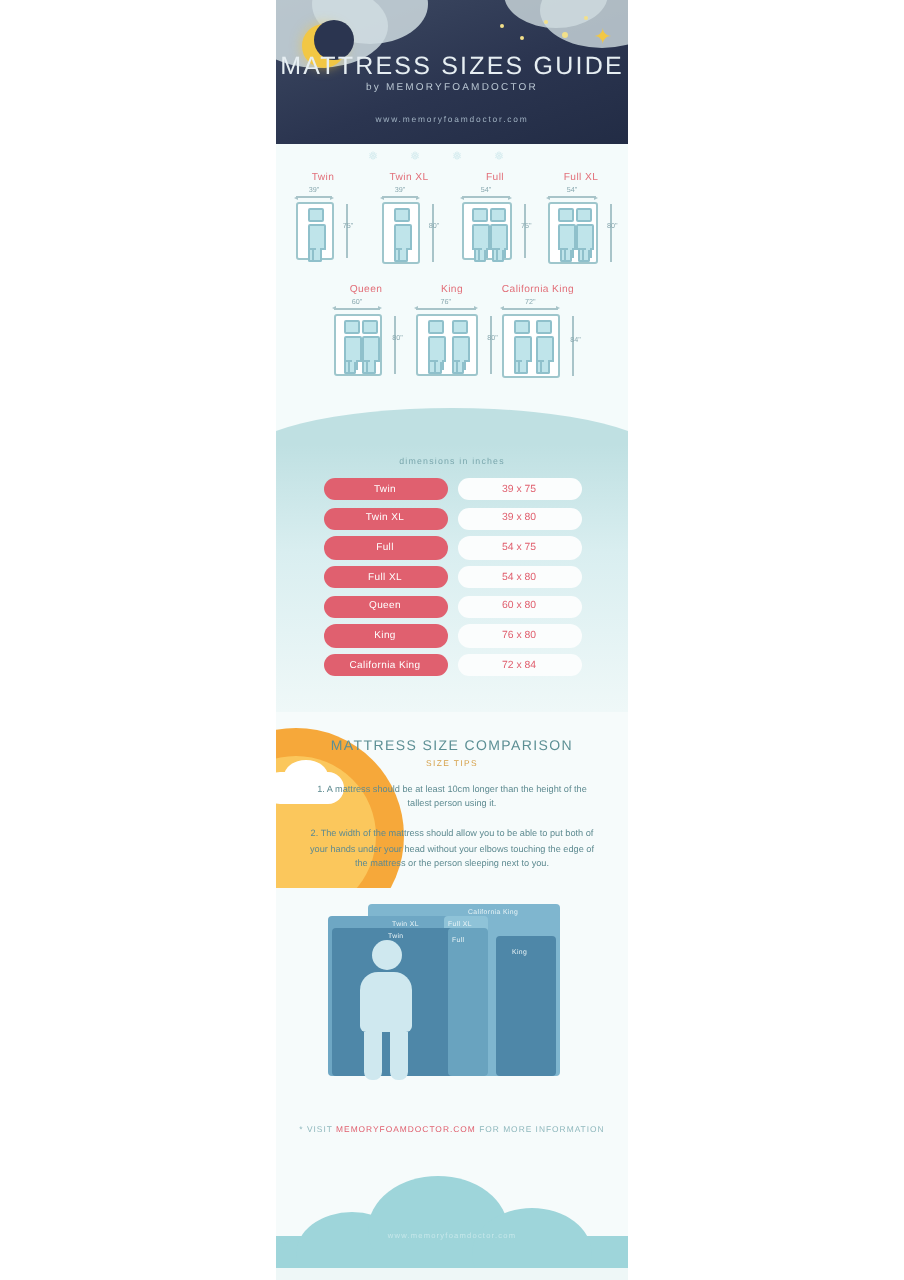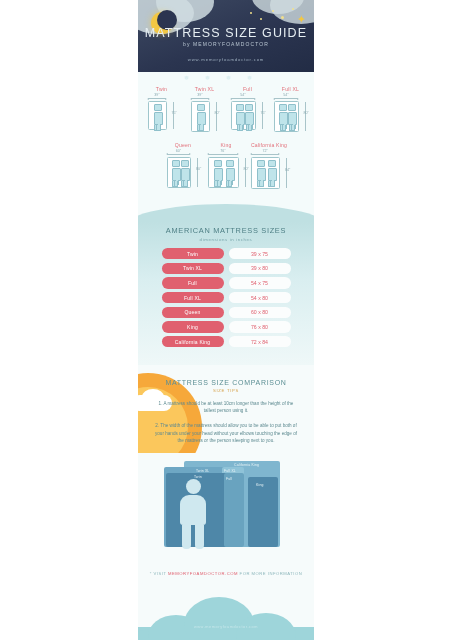--- a/index.html
+++ b/index.html
@@ -116,21 +116,21 @@
     <div class="cloudL2"></div>
     <div class="cloudR"></div>
     <div class="cloudR2"></div>
     <div class="moon"></div>
     <div class="star s1"></div>
     <div class="star s2"></div>
     <div class="star s3"></div>
     <div class="star s4"></div>
     <div class="star s5"></div>
     <div class="shoot">✦</div>
-    <div class="hdr-title">MATTRESS SIZE GUIDE</div>
+    <div class="hdr-title">MATTRESS SIZES GUIDE</div>
     <div class="hdr-sub">by MEMORYFOAMDOCTOR</div>
     <div class="hdr-url">www.memoryfoamdoctor.com</div>
   </div>
 
   <div class="diagwrap">
     <div class="snowrow">❅❅❅❅</div>
     <div class="bedrow" id="diag-row1">
           <div class="bedcell">
             <div class="bedname">Twin</div>
             <div class="bedbox" style="height: 37px; width: 28.38px;">
@@ -271,21 +271,20 @@
             </div>
           </div>
         </div>
   </div>
 
   <div class="wave">
         <div class="fill"></div>
       </div>
 
   <div class="tablesec">
-    <div class="tbl-title">AMERICAN MATTRESS SIZES</div>
     <div class="tbl-sub">dimensions in inches</div>
     <div id="tbl-rows">
           <div class="trow">
             <div class="tname">Twin</div>
             <div class="tval">39 x 75</div>
           </div>
           <div class="trow">
             <div class="tname">Twin XL</div>
             <div class="tval">39 x 80</div>
           </div>

